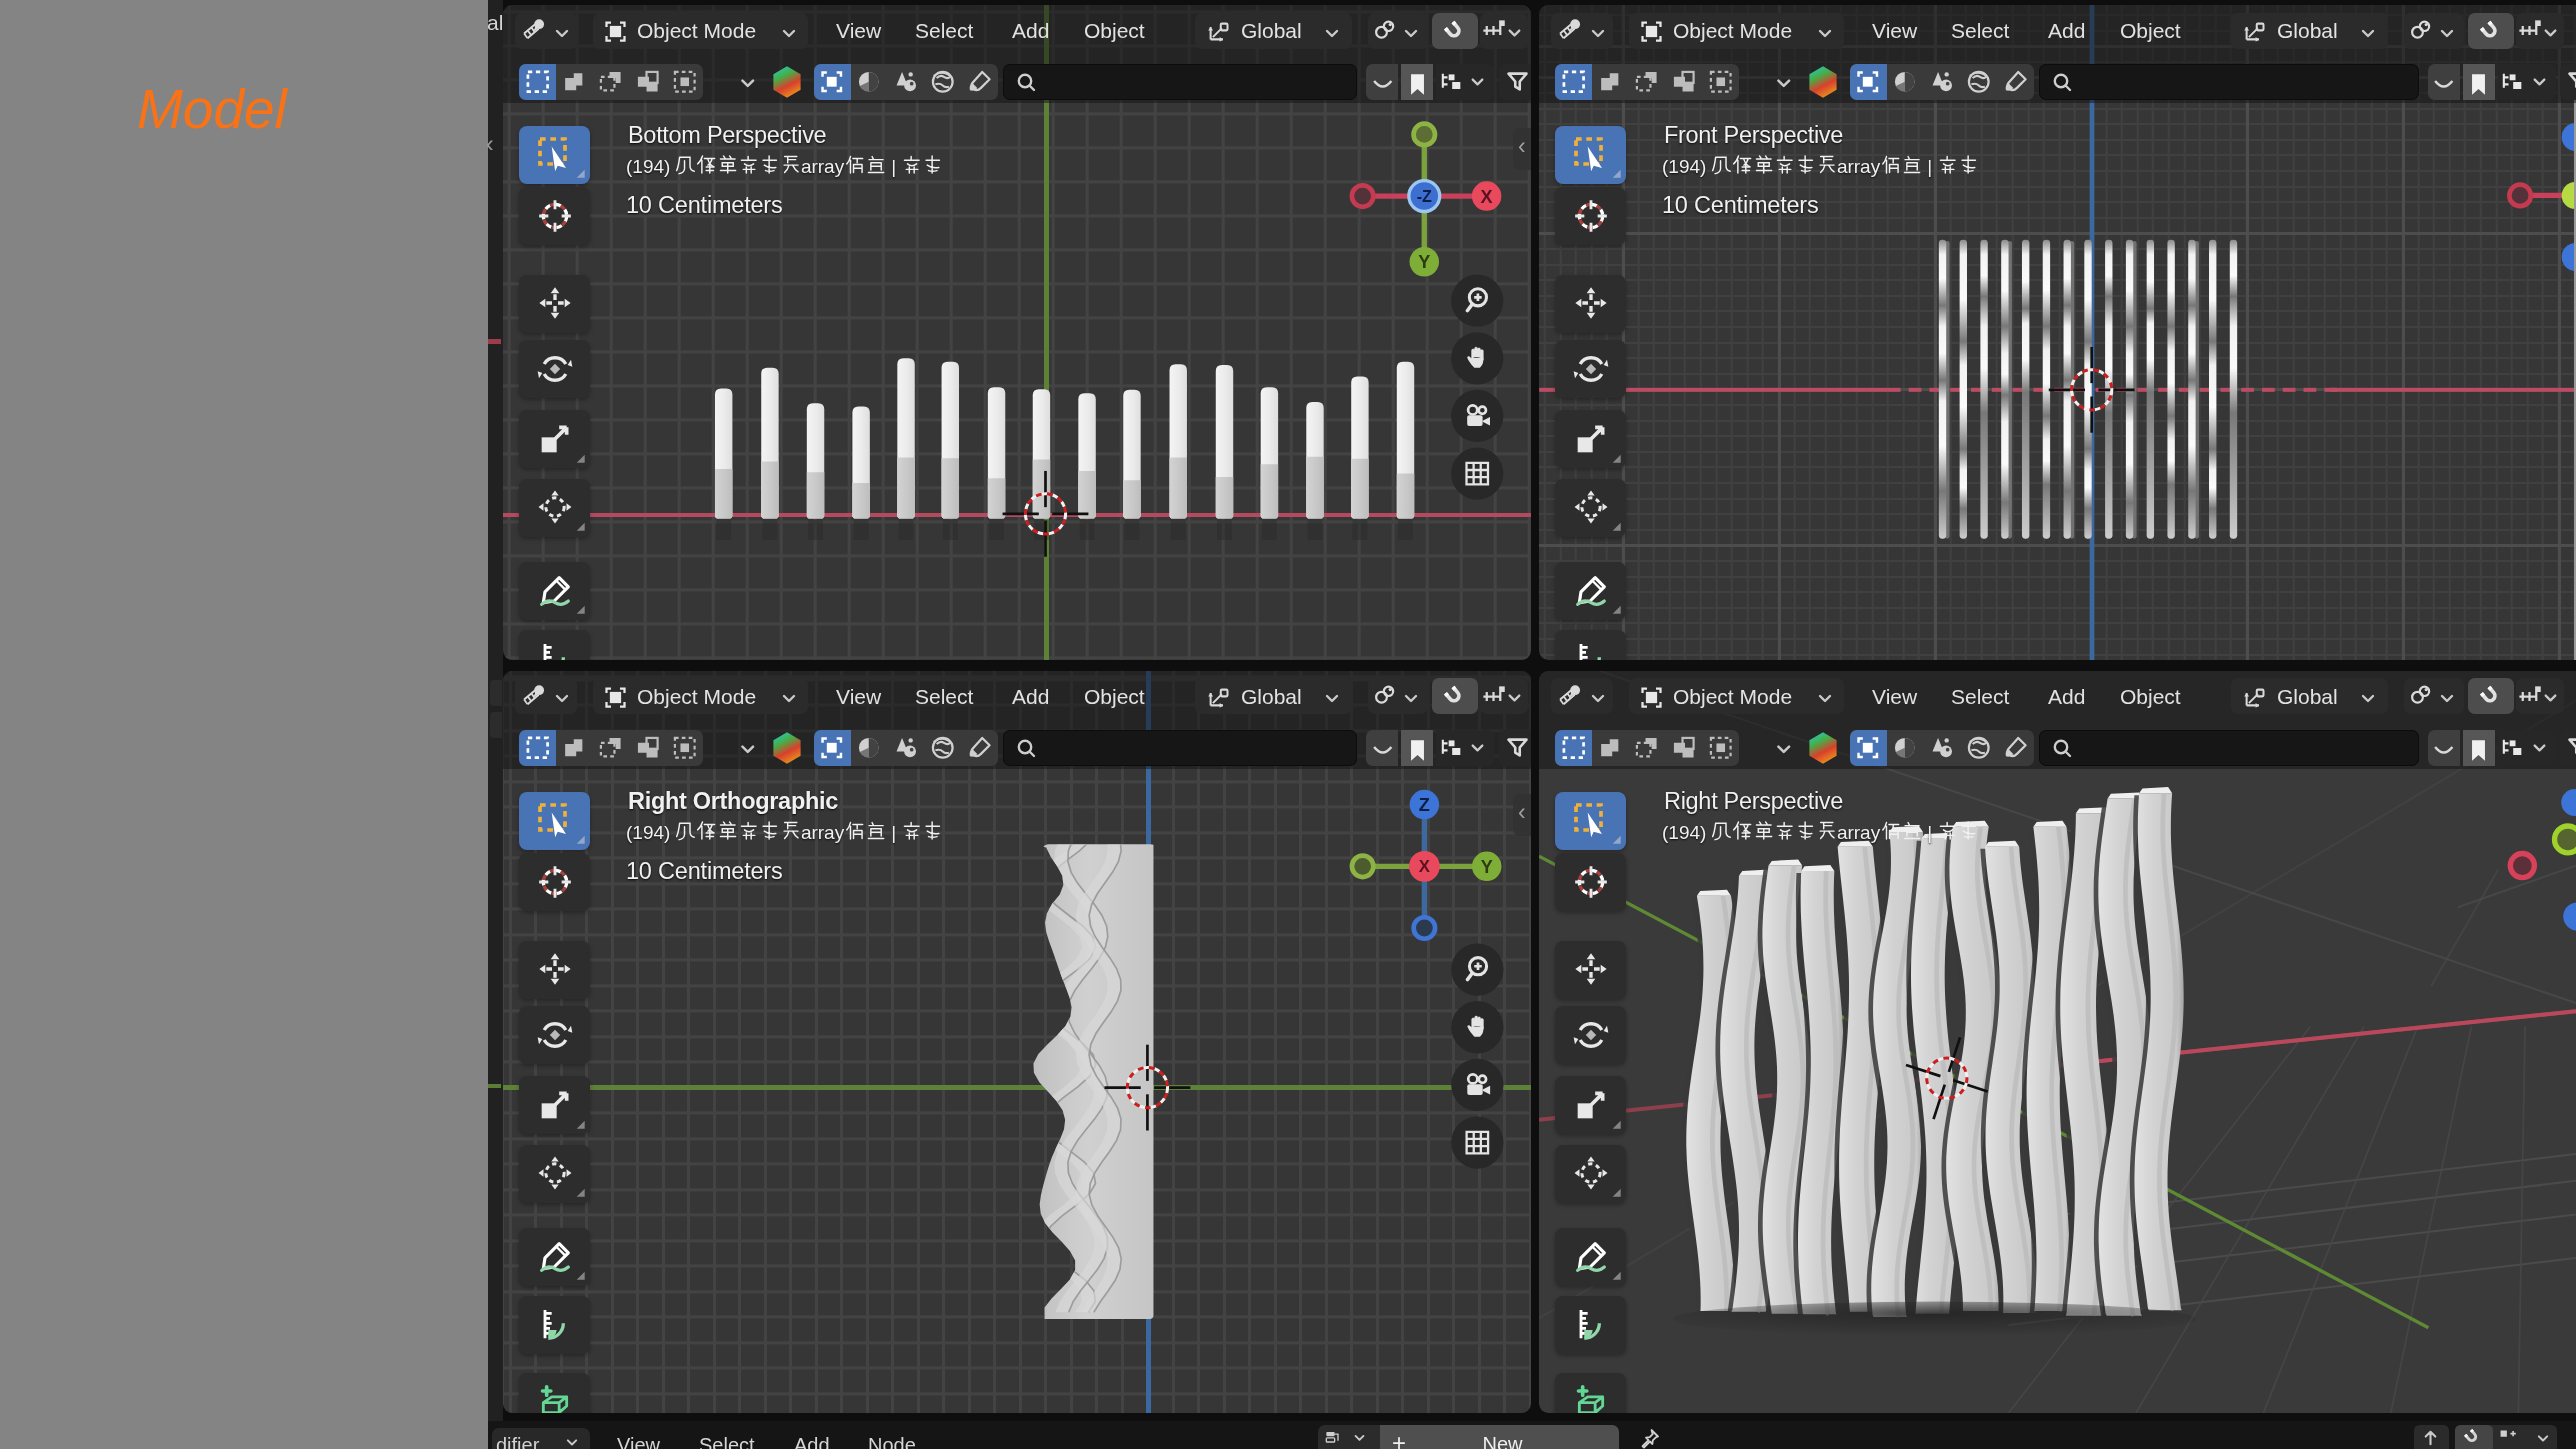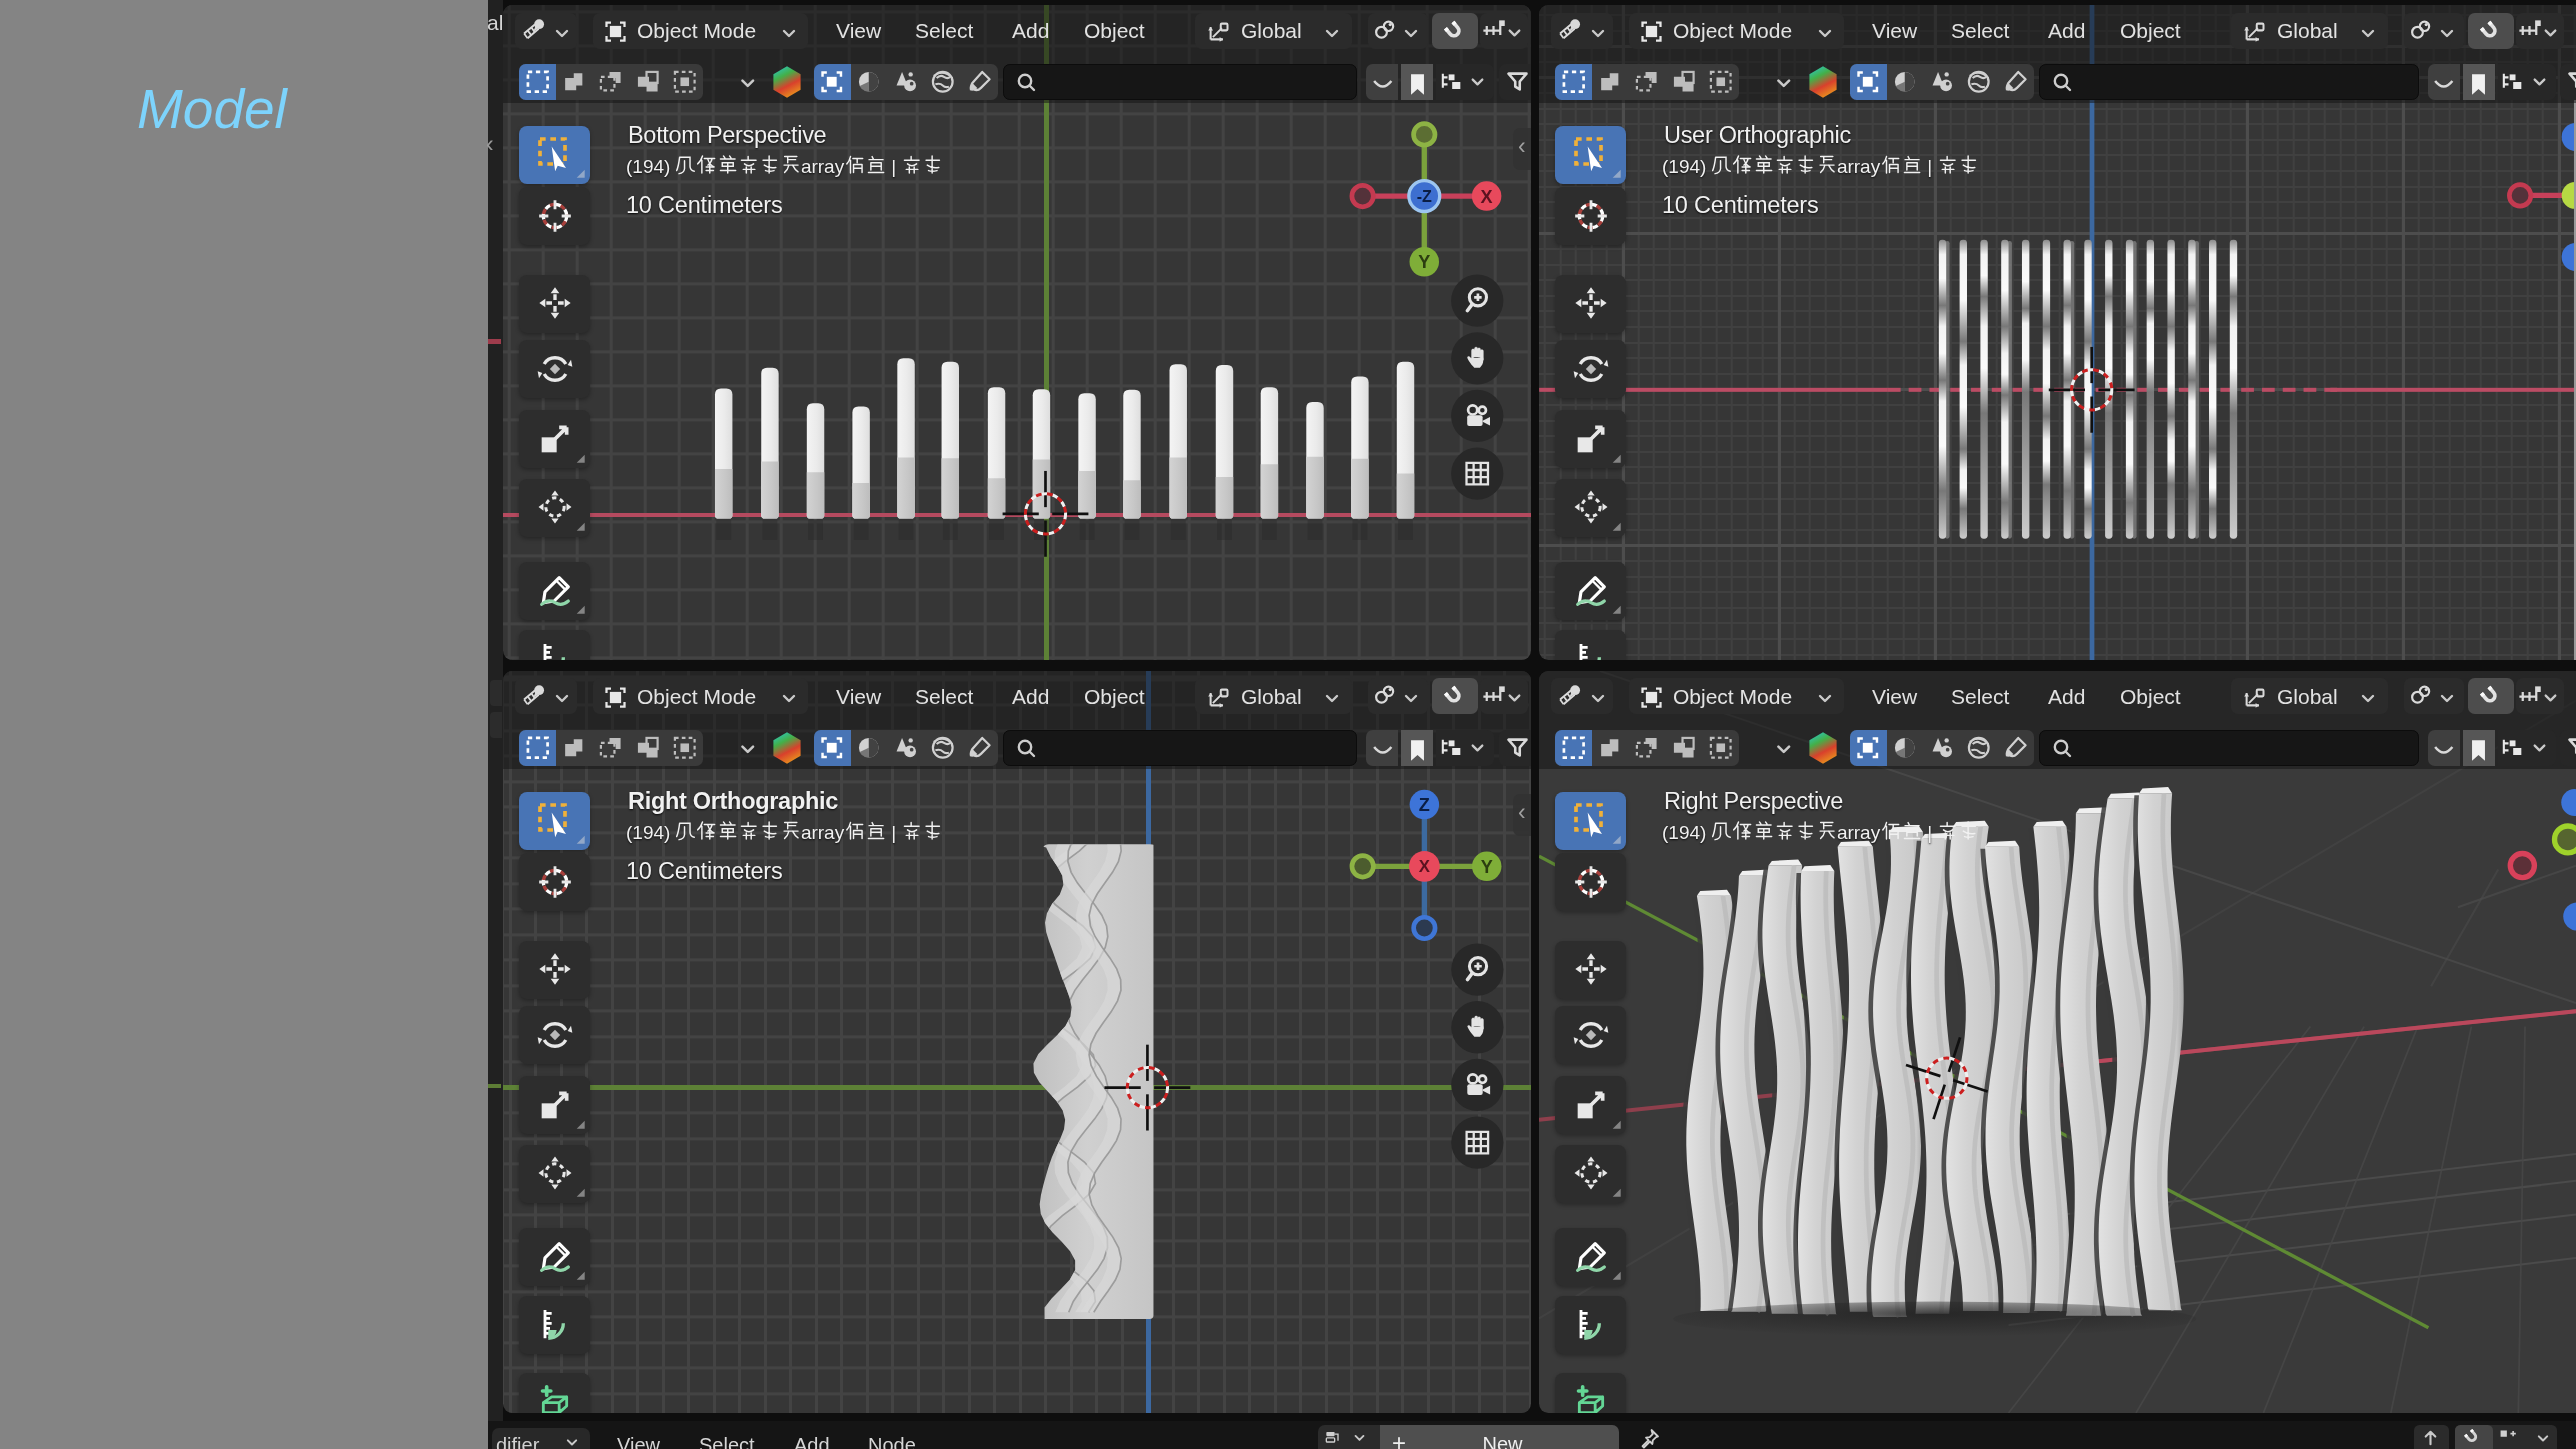--- a/index.html
+++ b/index.html
@@ -173,21 +173,21 @@
         <rect x="4" y="13" width="10" height="5" rx="1" fill="none" stroke="currentColor" stroke-width="1.6"></rect>
         <path d="M14 8.5 h4 v8" fill="none" stroke="currentColor" stroke-width="1.6"></path>
       </g>
 <g id="sqplus">
         <rect x="4" y="5" width="7" height="7" fill="currentColor"></rect>
         <path d="M15 8.5 h6 M18 5.5 v6" stroke="currentColor" stroke-width="1.8" fill="none"></path>
       </g>
 </defs>
   </svg>
 <div style="position:absolute;left:0px;top:0px;width:488px;height:1449px;background:#848484;"></div>
-<div style="position:absolute;left:137px;top:77px;width:282px;height:74px;color:#7dd3fc;font-size:55px;font-style:italic;">Model</div>
+<div style="position:absolute;left:137px;top:77px;width:282px;height:74px;color:#f97316;font-size:55px;font-style:italic;">Model</div>
 <div style="position:absolute;left:488px;top:0px;width:14.8px;height:1421px;background:#212121;"></div>
 <div style="position:absolute;left:487px;top:10.7px;width:16px;height:27px;color:#d5d5d5;font-size:21px;overflow:hidden;">al</div>
 <div style="position:absolute;left:486px;top:131px;width:17.4px;height:29.5px;color:#9a9a9a;font-size:23px;">‹</div>
 <div style="position:absolute;left:488px;top:339px;width:12.7px;height:4.7px;background:#9e3c4c;"></div>
 <div style="position:absolute;left:488px;top:1084px;width:12.7px;height:4px;background:#5d7d35;"></div>
 <div style="position:absolute;left:490px;top:680px;width:12px;height:25.5px;background:#2c2c2c;border-radius:4px 0 0 4px;"></div>
 <div style="position:absolute;left:490px;top:712px;width:12px;height:25.5px;background:#2c2c2c;border-radius:4px 0 0 4px;"></div>
 <div class="vp" style="left:503px;top:5.4px;width:1028px;height:655px;border-radius:9.4px;background-image:repeating-linear-gradient(to right,#434343 0 2.7px,transparent 2.7px 34px),repeating-linear-gradient(to bottom,#434343 0 2.7px,transparent 2.7px 34px);background-position:4.7px 0px,0px 5.4px;">
     <div style="position:absolute;left:541px;top:0px;width:4.7px;height:655px;background:#5d8136;"></div>
     <div style="position:absolute;left:0px;top:508px;width:1028px;height:4px;background:#b54a5f;"></div>
@@ -789,21 +789,21 @@
     <svg style="position:absolute;left:32px;top:566px;color:#e8e8e8;" width="40" height="40" viewBox="0 0 24 24">
       <use href="#toolann"></use>
     </svg>
     <svg style="position:absolute;left:71px;top:598px;" width="12" height="12" viewBox="0 0 18 18">
       <path d="M16 4 V16 H4 Z" fill="rgba(220,220,220,0.5)"></path>
     </svg>
     <div style="position:absolute;left:16px;top:625px;width:71px;height:58px;background:#2d2d2d;border-radius:8px;box-shadow:0 2px 4px rgba(0,0,0,0.3);"></div>
     <svg style="position:absolute;left:32px;top:634px;color:#e8e8e8;" width="40" height="40" viewBox="0 0 24 24">
       <use href="#toolmeas"></use>
     </svg>
-    <div class="ovl" style="left:125px;top:117px;font-size:23.5px;letter-spacing:-0.3px;">User Orthographic</div>
+    <div class="ovl" style="left:125px;top:117px;font-size:23.5px;letter-spacing:-0.3px;">Front Perspective</div>
     <div class="ovl" style="left:123px;top:149px;font-size:19px;">(194)&nbsp;<svg style="display:inline-block;margin:0 0.7px;vertical-align:-2px;" width="19.5" height="21" viewBox="0 0 32 32">
         <g fill="none" stroke="#f1f1f1" stroke-width="2.4" stroke-linecap="round">
           <path d="M6 4 q-2 16 -5 22 M6 4 h17 v15 q0 7 7 8 M14 10 v13 q-1 7 -9 8"></path>
         </g>
       </svg><svg style="display:inline-block;margin:0 0.7px;vertical-align:-2px;" width="19.5" height="21" viewBox="0 0 32 32">
         <g fill="none" stroke="#f1f1f1" stroke-width="2.4" stroke-linecap="round">
           <path d="M9 2 q-3 9 -8 13 M8 9 v21 M12 6 h17 M18 8 q3 9 10 12 M25 6 q-2 8 -7 11 M15 20 h12 M15 26 h12 M21 14 v16"></path>
         </g>
       </svg><svg style="display:inline-block;margin:0 0.7px;vertical-align:-2px;" width="19.5" height="21" viewBox="0 0 32 32">
         <g fill="none" stroke="#f1f1f1" stroke-width="2.4" stroke-linecap="round">

